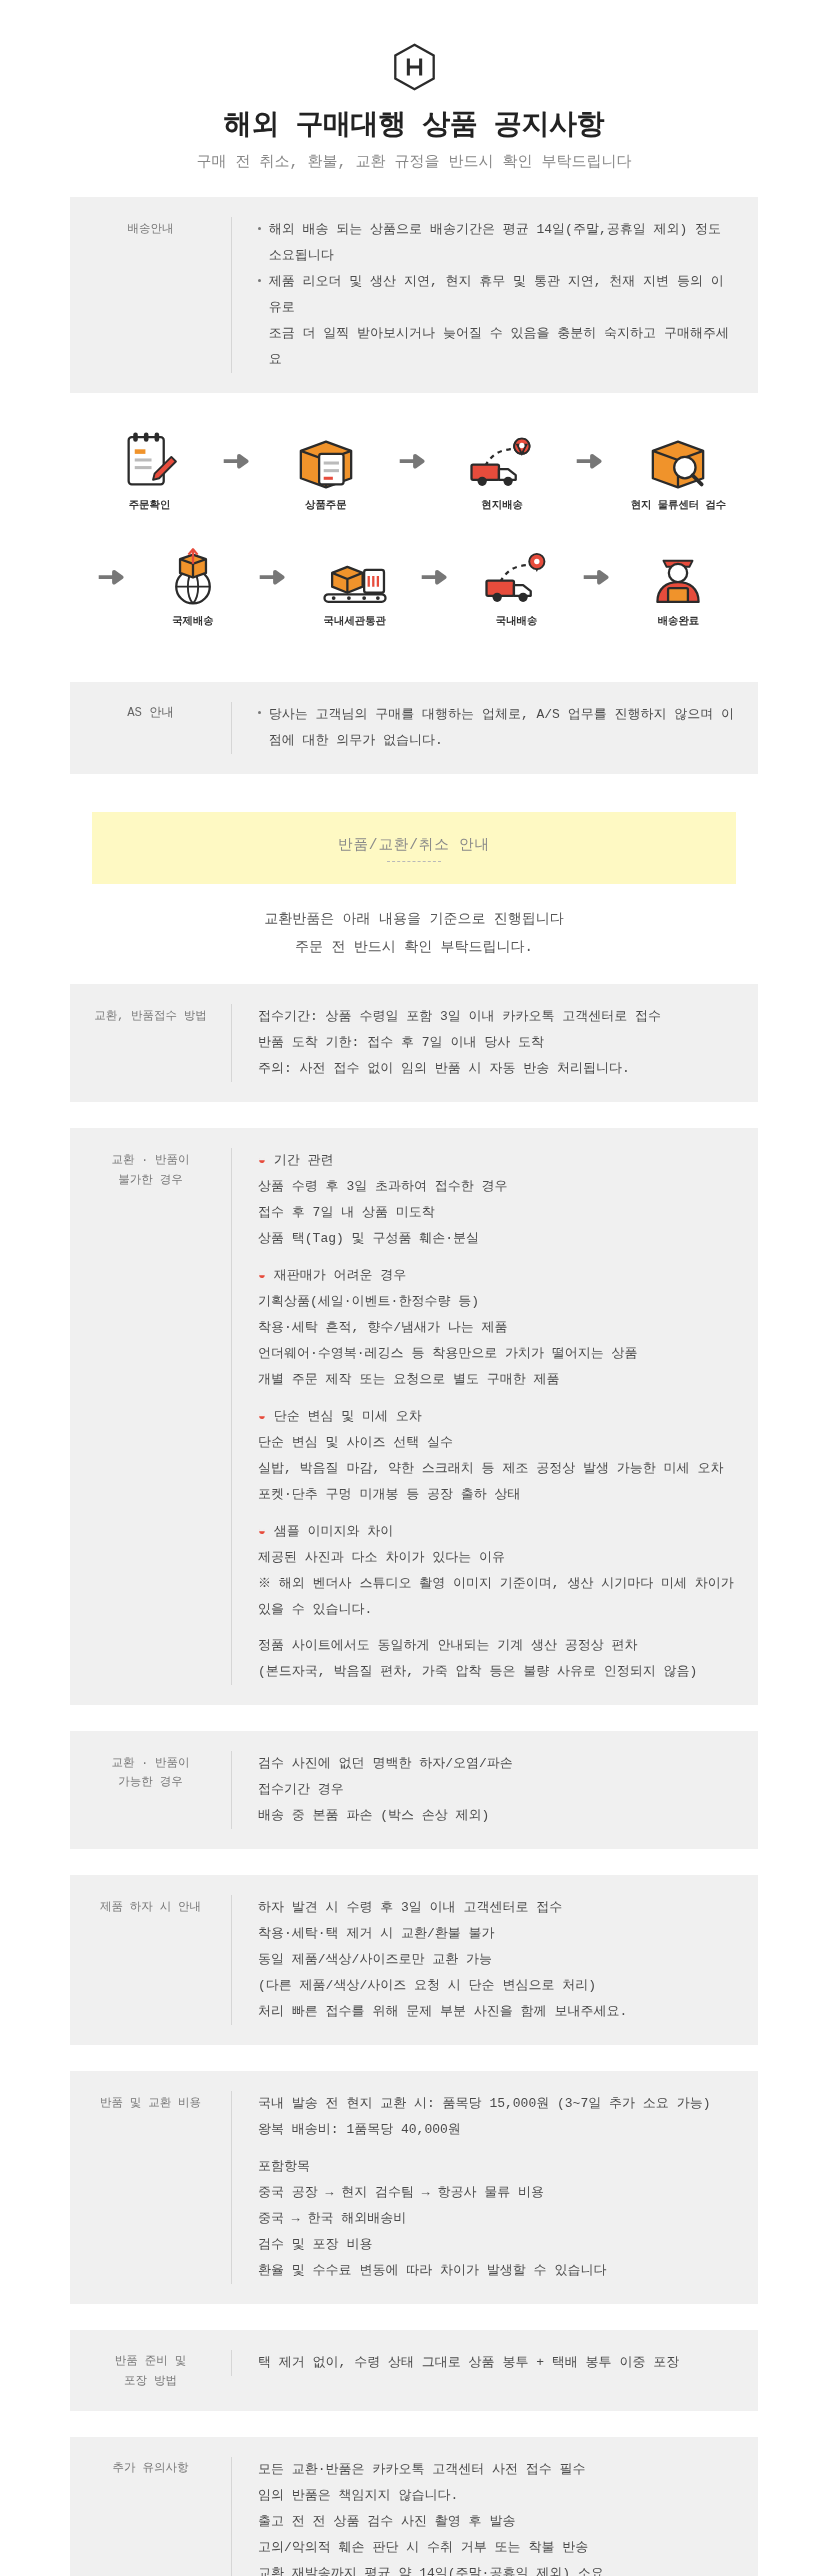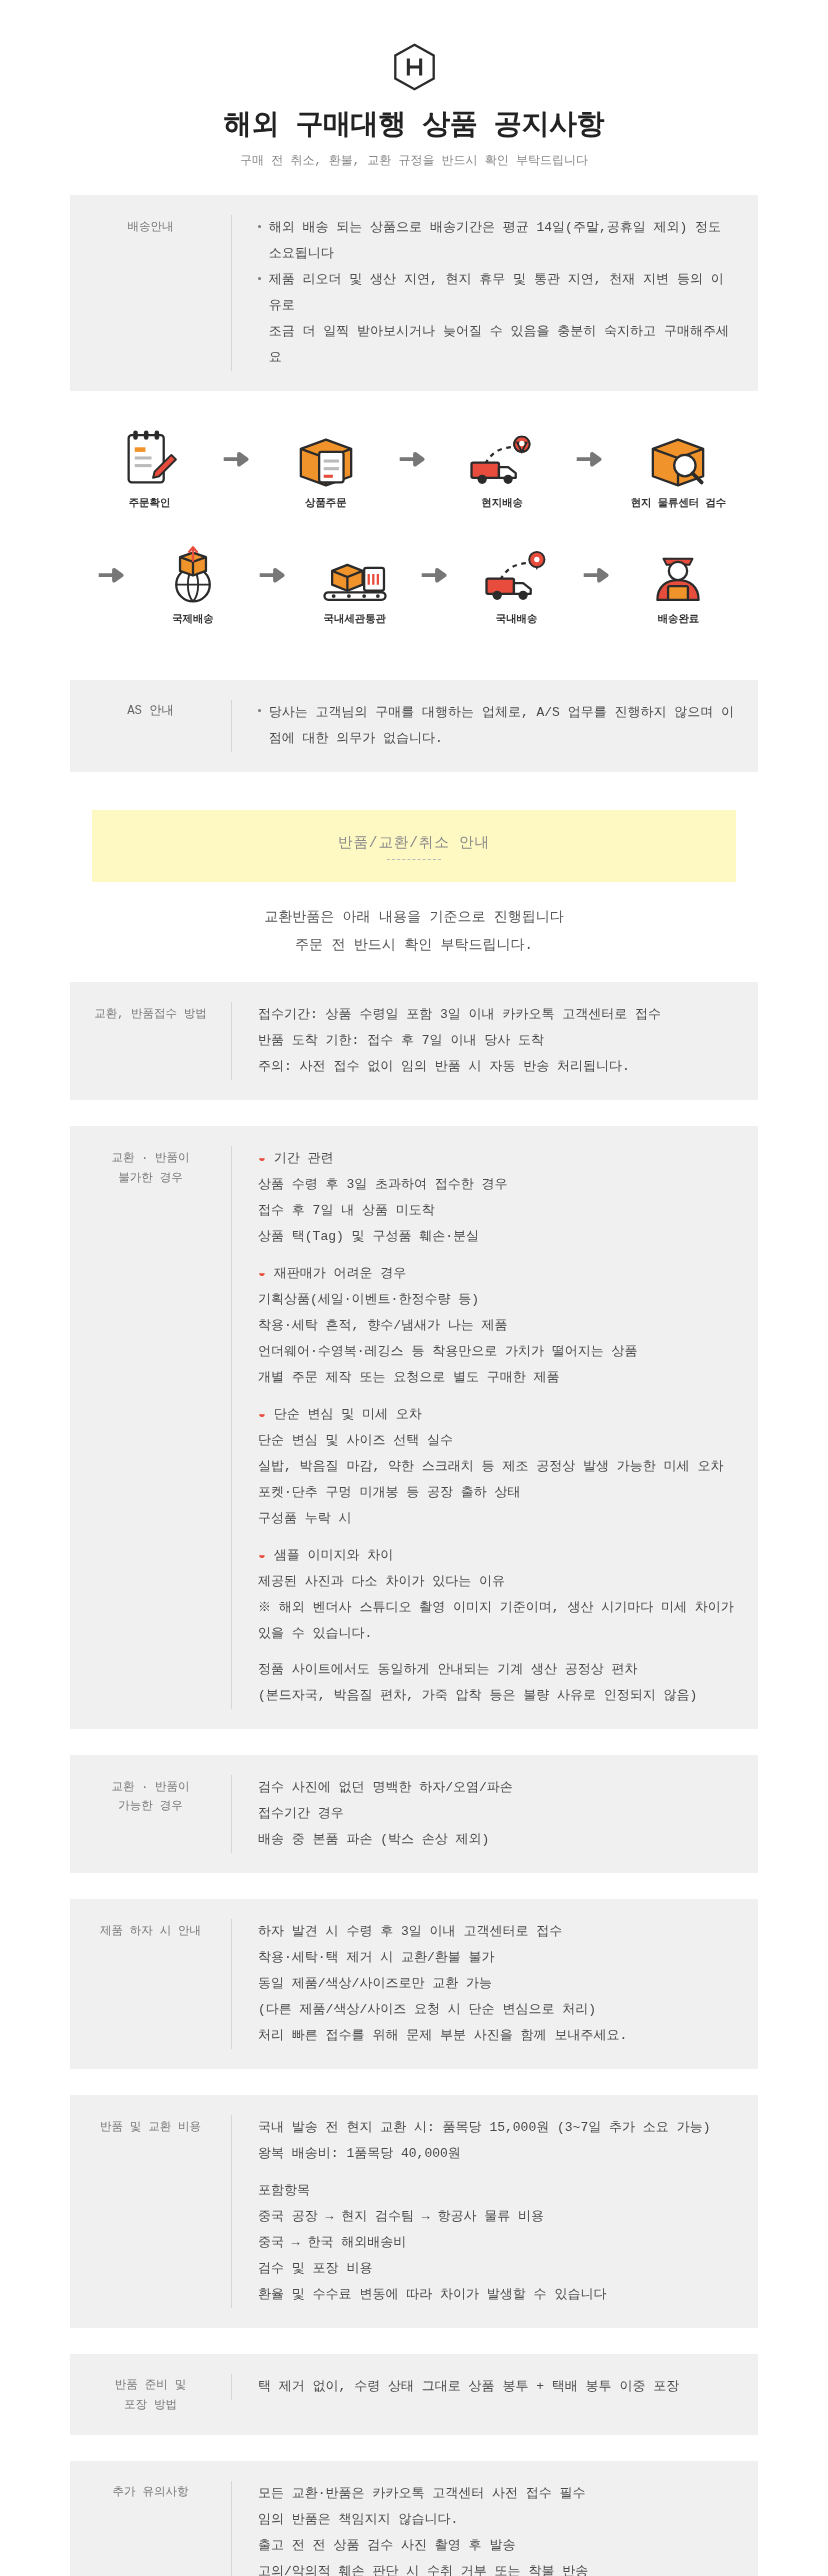--- a/index.html
+++ b/index.html
@@ -29,21 +29,21 @@
     position: relative;
   }
   .logo-hex svg { display:block; }
   .main-title {
     font-size: 28px;
     font-weight: bold;
     letter-spacing: -0.4px;
     color: #222;
   }
   .sub-title {
-    font-size: 12px;
+    font-size: 15px;
     color: #888;
     margin-top: 9.2px;
   }
 
   
   .panel {
     margin: 0 70px;
     background: #f0f0f0;
     display: flex;
     align-items: flex-start;
@@ -408,21 +408,20 @@
 
       <div style="height:10.7px"></div>
 
       <div class="plain">
         <span style="color:#e74c3c;">◒</span>
         <span>단순 변심 및 미세 오차</span>
       </div>
       <div class="plain">단순 변심 및 사이즈 선택 실수</div>
       <div class="plain">실밥, 박음질 마감, 약한 스크래치 등 제조 공정상 발생 가능한 미세 오차</div>
       <div class="plain">포켓·단추 구멍 미개봉 등 공장 출하 상태</div>
-      <div class="plain">구성품 누락 시</div>
 
       <div style="height:10.7px"></div>
 
       <div class="plain">
         <span style="color:#e74c3c;">◒</span>
         <span>샘플 이미지와 차이</span>
       </div>
       <div class="plain">제공된 사진과 다소 차이가 있다는 이유</div>
       <div class="plain">※ 해외 벤더사 스튜디오 촬영 이미지 기준이며, 생산 시기마다 미세 차이가 있을 수 있습니다.</div>
 

